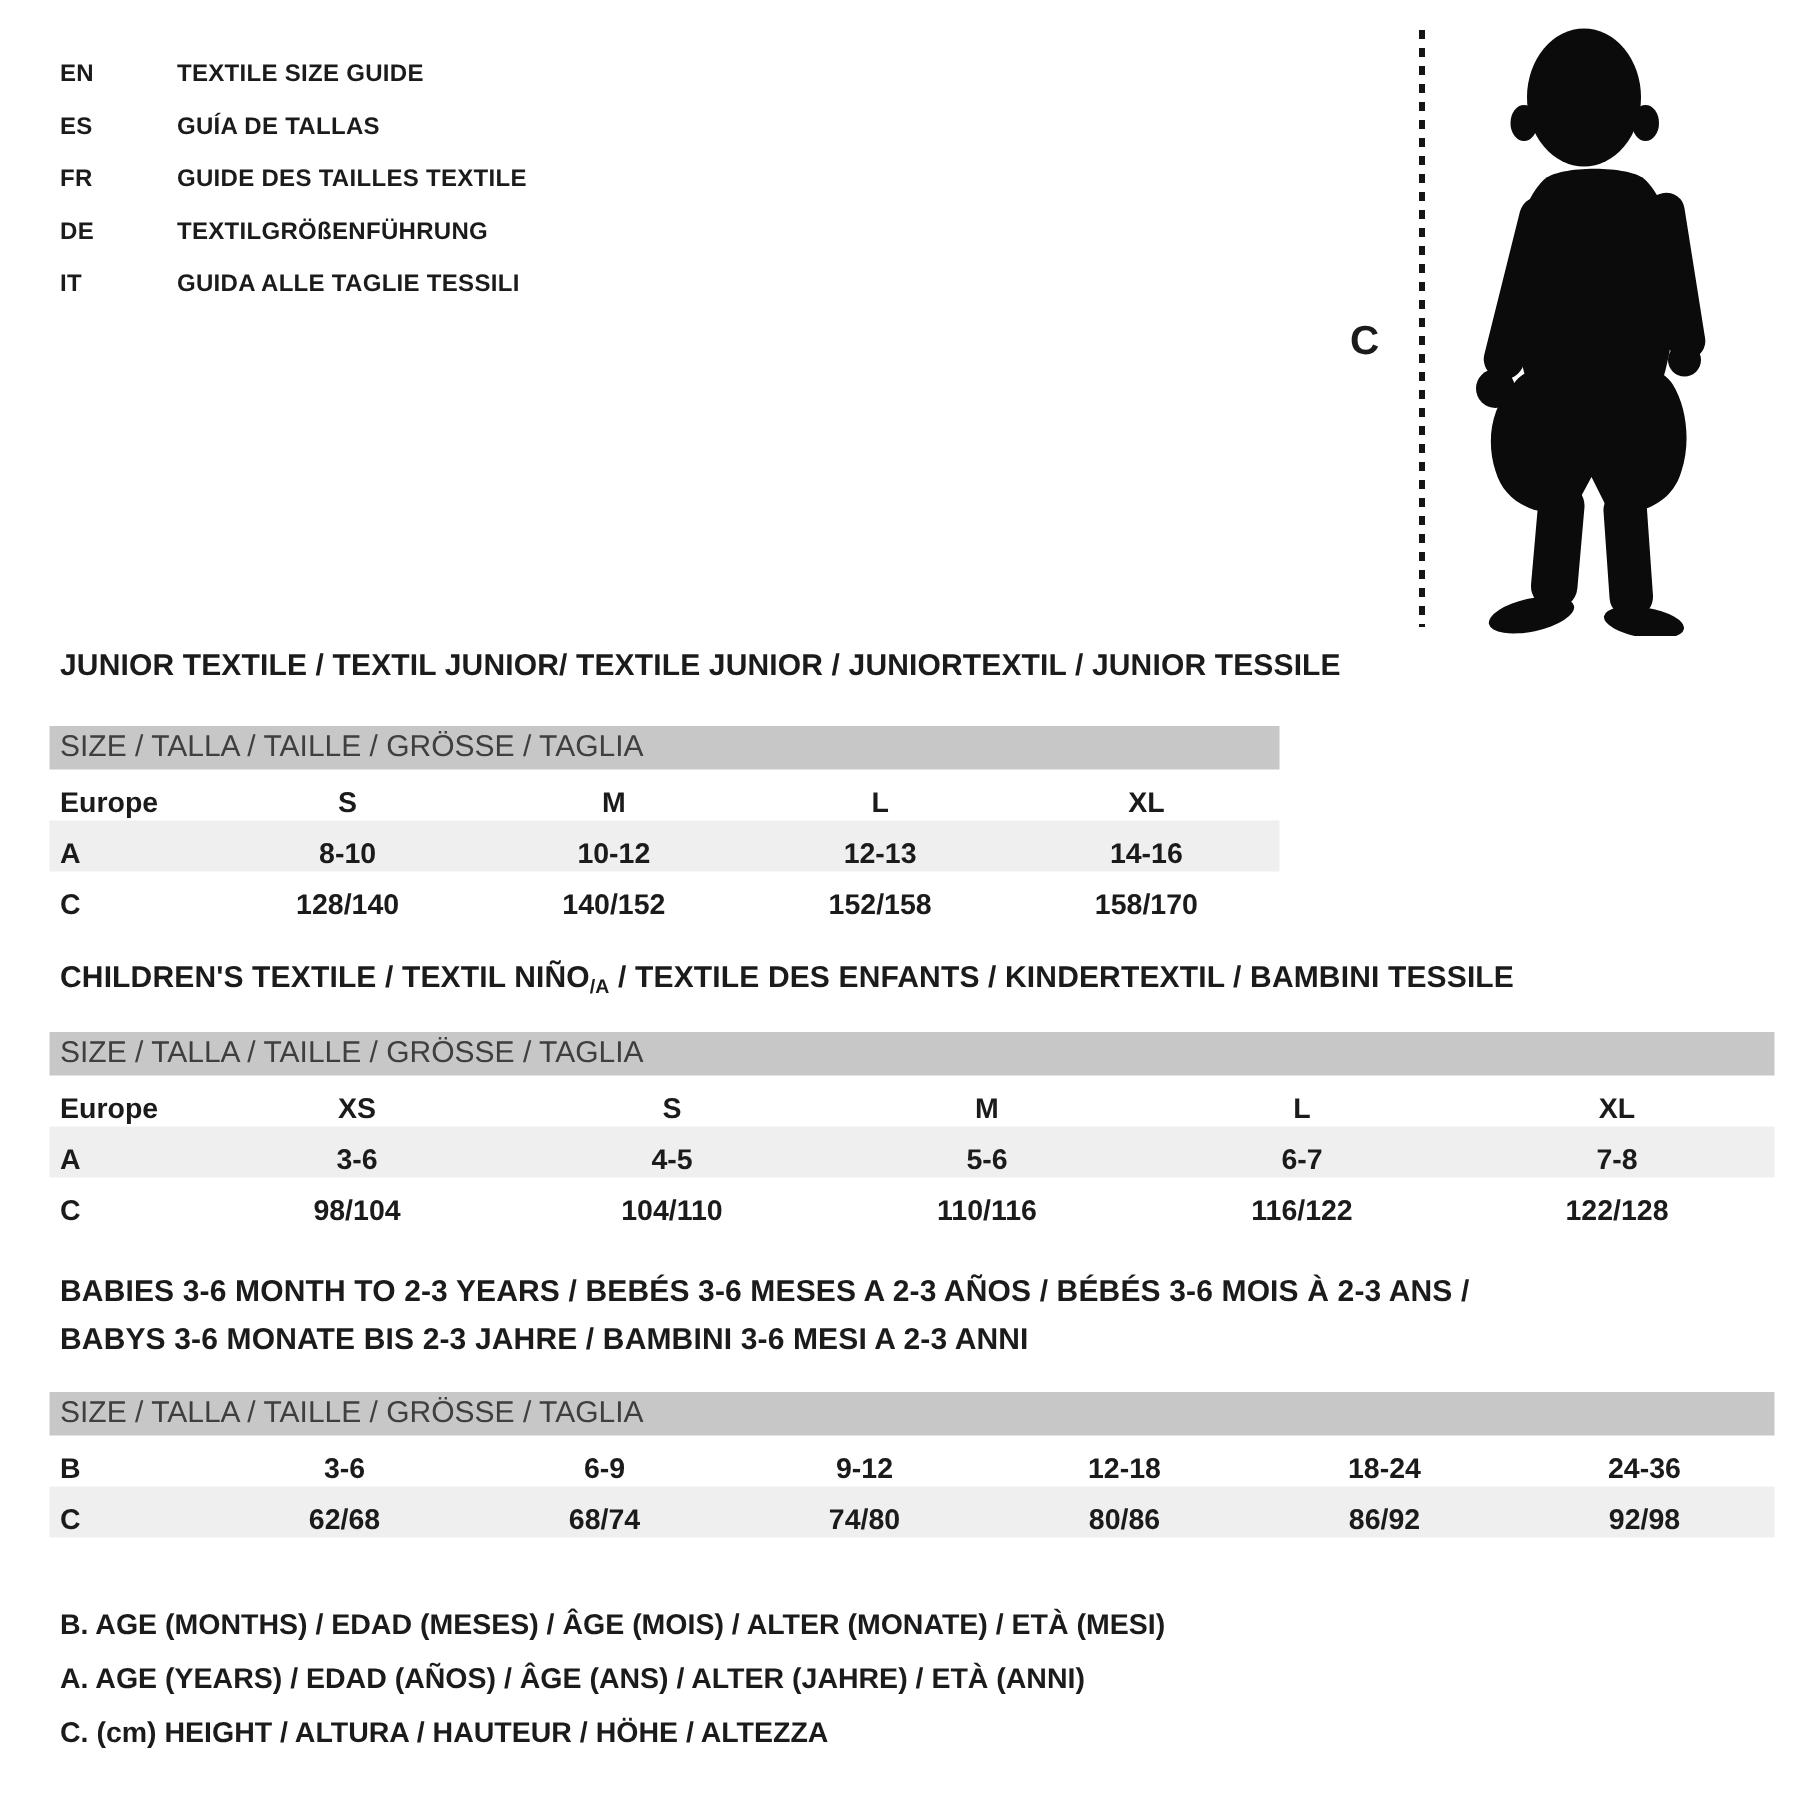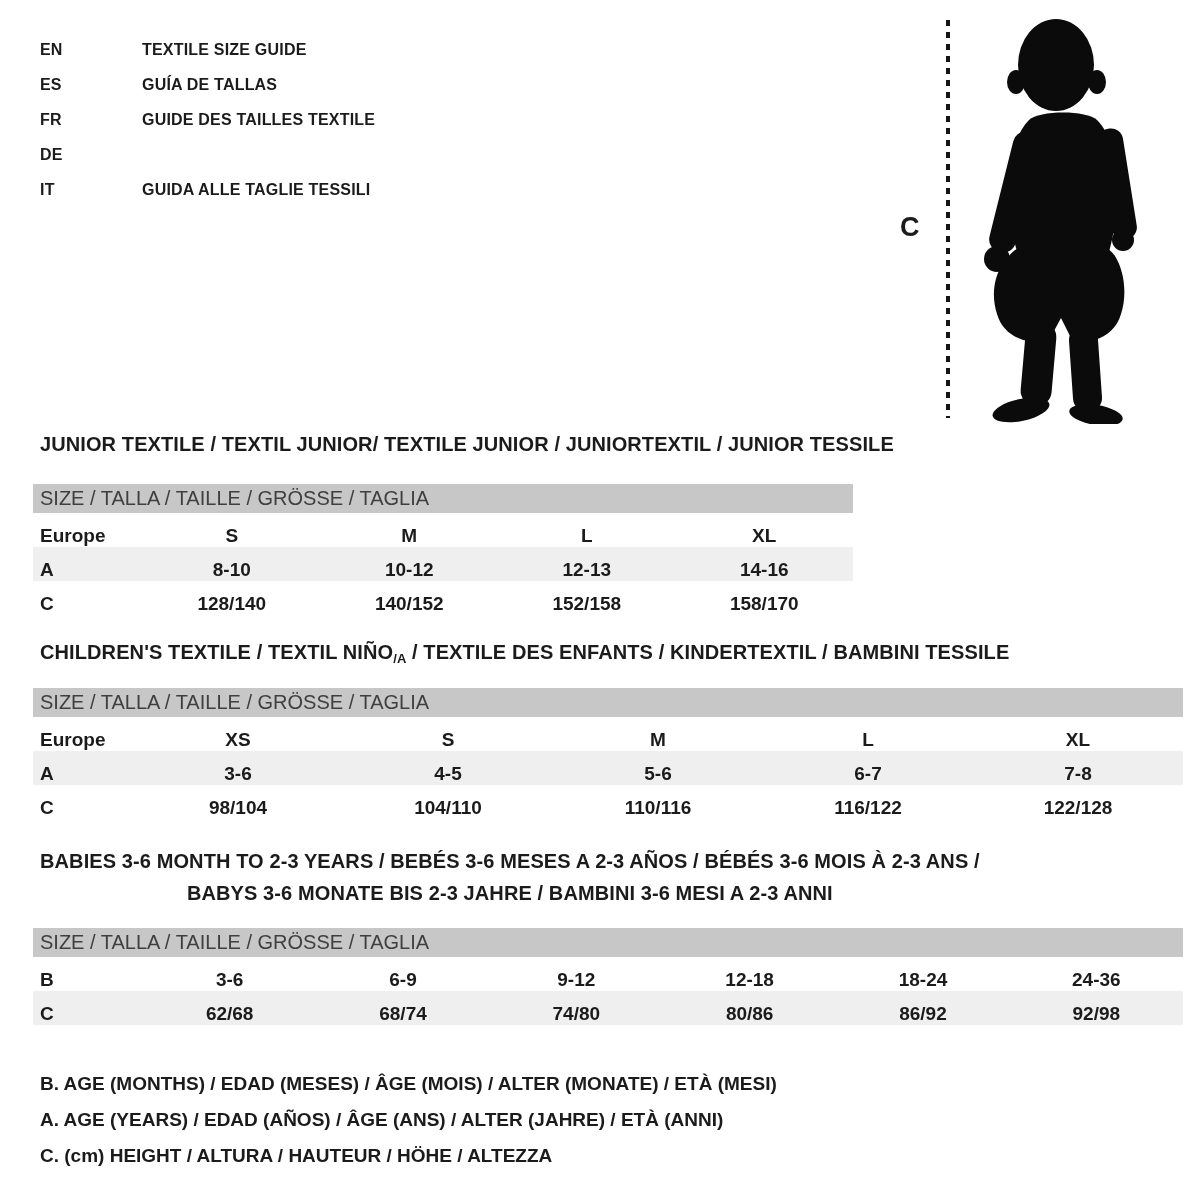--- a/index.html
+++ b/index.html
@@ -5,32 +5,32 @@
   html,body { margin:0; padding:0; background:#ffffff; }
   .page {
     position:relative; width:1200px; height:1200px; background:#ffffff;
     font-family:"Liberation Sans", sans-serif; color:#1b1b1b; overflow:hidden;
   }
 
   
   .lang-block { position:absolute; left:40px; top:32px; }
   .lang-row { display:flex; height:35px; align-items:center; font-weight:700; font-size:16px; letter-spacing:0.2px; }
   .lang-code { width:78px; flex:0 0 78px; }
-  .lang-label { white-space:nowrap;margin-left:24px; }
+  .lang-label { white-space:nowrap; }
 
   
   .measure-line {
     position:absolute; left:946px; top:20px; width:4px; height:398px;
     background:repeating-linear-gradient(to bottom, #151515 0 6px, transparent 6px 12px);
   }
   .measure-label { position:absolute; left:900px; top:212px; font-size:27px; font-weight:700; }
   .toddler { position:absolute; left:957px; top:16px; }
 
   
-  .sec-title { position:absolute; left:40px; margin:0; font-size:20px; font-weight:700; white-space:nowrap; letter-spacing:0.1px;text-align:center; }
+  .sec-title { position:absolute; left:40px; margin:0; font-size:20px; font-weight:700; white-space:nowrap; letter-spacing:0.1px; }
   .sub { font-size:13px; vertical-align:-4px; }
   .babies-title { line-height:32px; }
   .babies-title div { white-space:nowrap; }
 
   
   .table { position:absolute; left:33px; }
   .band {
     height:29px; background:#c7c7c7; color:#3f3f3f;
     display:flex; align-items:center; padding-left:7px;
     font-size:20px; font-weight:400; white-space:nowrap;
@@ -60,20 +60,21 @@
     <div class="lang-row">
       <span class="lang-code">ES</span>
       <span class="lang-label">GUÍA DE TALLAS</span>
     </div>
     <div class="lang-row">
       <span class="lang-code">FR</span>
       <span class="lang-label">GUIDE DES TAILLES TEXTILE</span>
     </div>
     <div class="lang-row">
       <span class="lang-code">DE</span>
+      <span class="lang-label">TEXTILGRÖßENFÜHRUNG</span>
     </div>
     <div class="lang-row">
       <span class="lang-code">IT</span>
       <span class="lang-label">GUIDA ALLE TAGLIE TESSILI</span>
     </div>
   </section>
 
   <div class="measure-line"></div>
   <div class="measure-label">C</div>
   <svg class="toddler" width="182" height="408" viewBox="0 0 182 408" aria-hidden="true">

